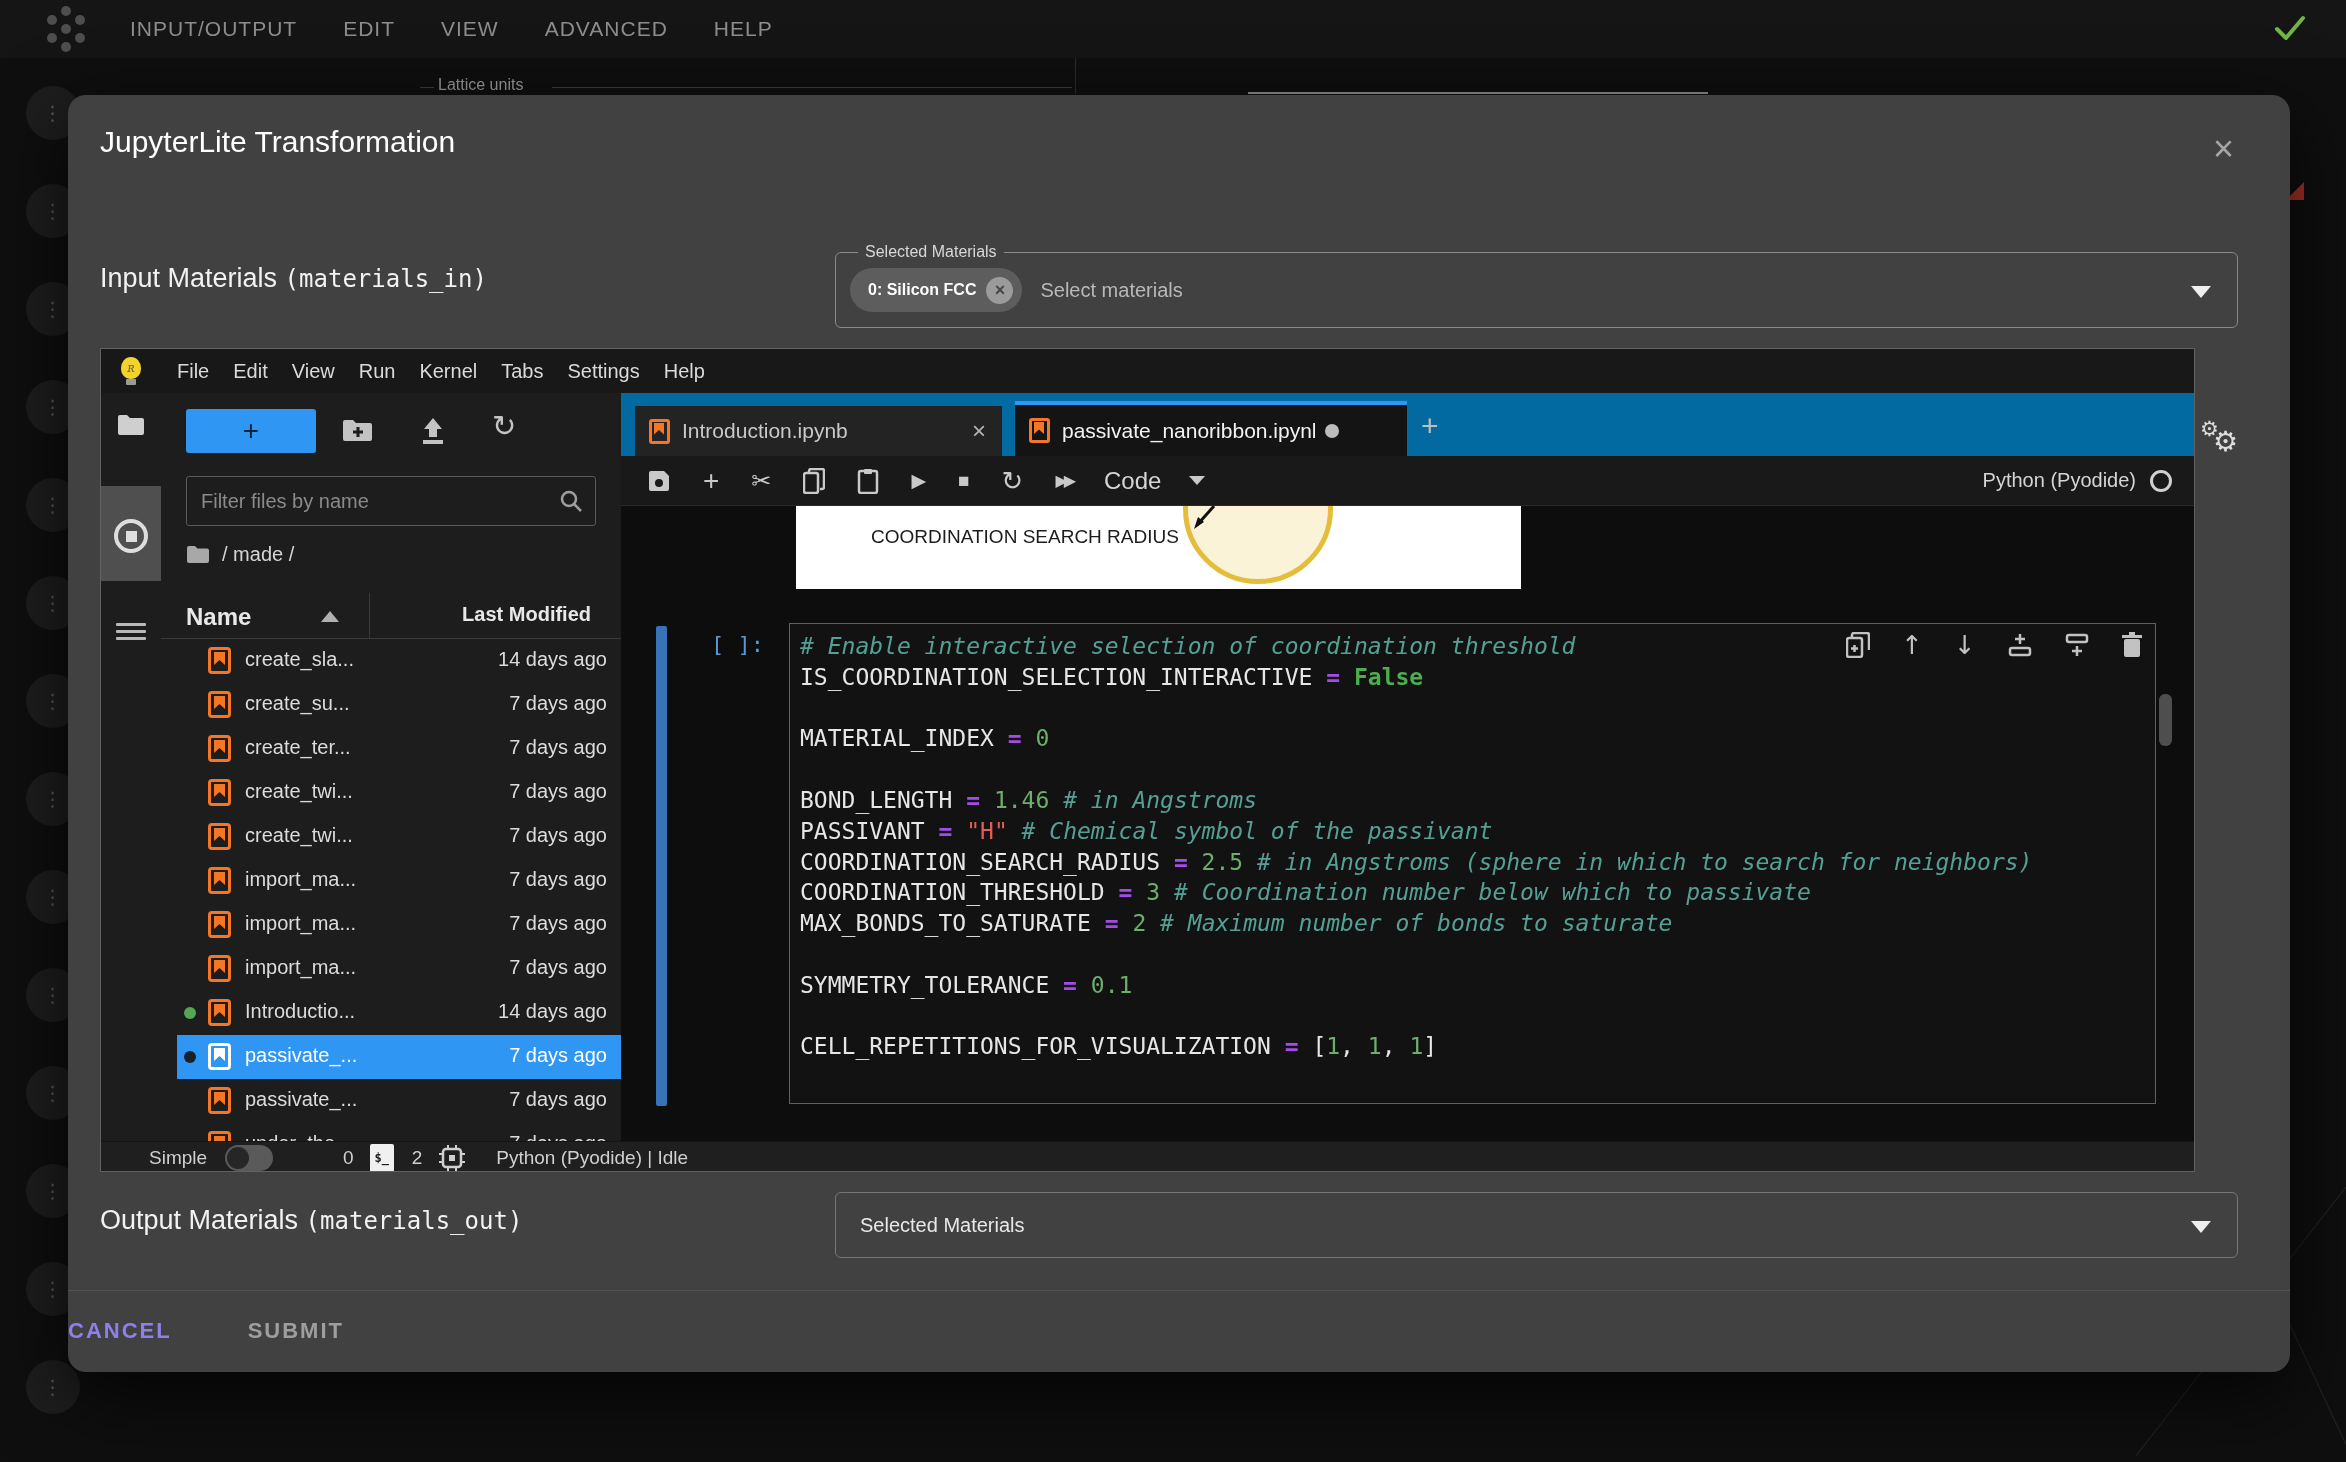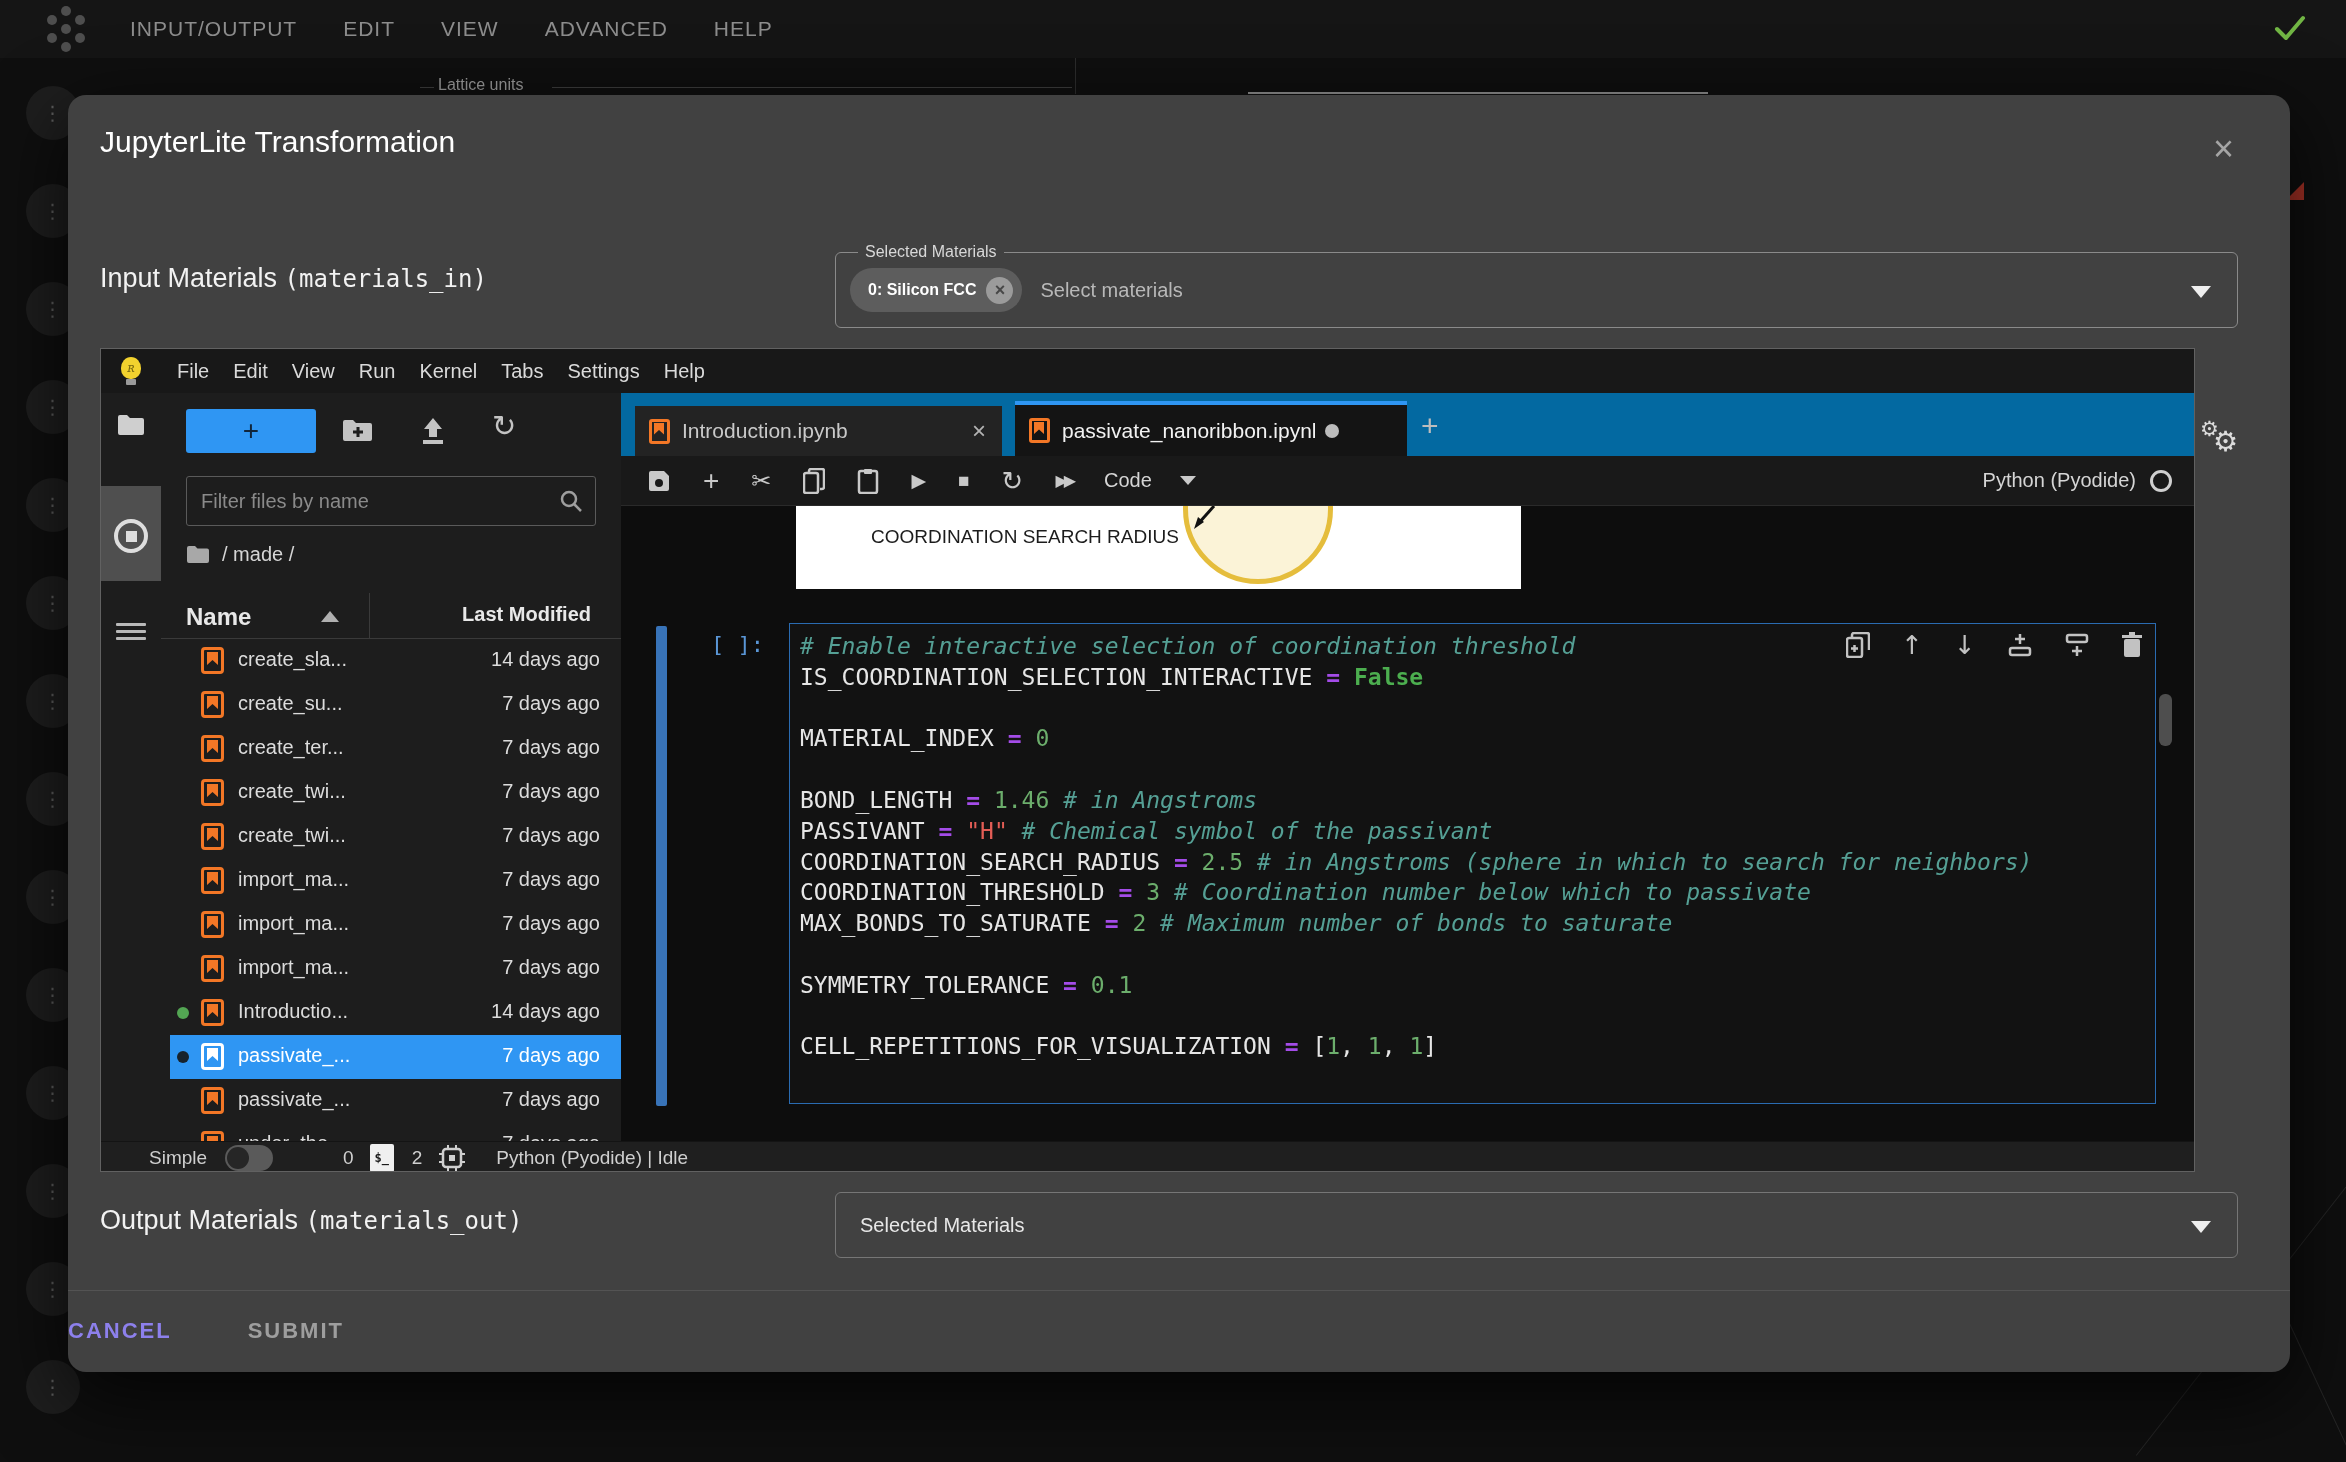--- a/index.html
+++ b/index.html
@@ -100,21 +100,21 @@
   .filter-input::placeholder { color:#8a8a8a; }
   .filter-search { margin-right:12px; }
   .breadcrumb { position:absolute; left:25px; top:150px; display:flex; align-items:center; gap:12px;
                 color:#d5d5d5; font-size:20px; }
   .list-header { position:absolute; left:0; top:200px; width:460px; height:46px; border-bottom:1px solid #3a3a3a; }
   .col-name { position:absolute; left:25px; top:10px; font-size:24px; font-weight:bold; color:#e8e8e8; }
   .sort-asc { position:absolute; left:160px; top:18px; width:0; height:0; border-left:9px solid transparent;
               border-right:9px solid transparent; border-bottom:11px solid #b0b0b0; }
   .col-div { position:absolute; left:208px; top:0; width:1px; height:46px; background:#3a3a3a; }
   .col-mod { position:absolute; right:30px; top:10px; font-size:20px; font-weight:bold; color:#e8e8e8; }
-  .file-rows { position:absolute; left:9px; top:246px; width:460px; }
+  .file-rows { position:absolute; left:16px; top:246px; width:460px; }
   .file-row { position:relative; height:44px; cursor:pointer; }
   .file-row.selected { background:#2f96f3; }
   .file-dot { position:absolute; left:7px; top:16px; width:12px; height:12px; border-radius:50%; }
   .dot-green { background:#53a653; }
   .dot-dark { background:#17222c; }
   .nb-icon { position:absolute; left:31px; top:8px; width:23px; height:27px; border:3px solid #f37726;
              border-radius:4px; }
   .nb-icon:after { content:""; position:absolute; left:3px; top:2px; width:11px; height:13px;
                    background:#f37726; clip-path:polygon(0 0,100% 0,100% 100%,50% 62%,0 100%); }
   .file-row.selected .nb-icon { border-color:#ffffff; }
@@ -139,21 +139,21 @@
   .tab-add { position:absolute; left:800px; top:16px; color:#bdbdbd; font-size:30px; cursor:pointer; }
 
   .nbtoolbar { position:absolute; left:0; top:63px; width:100%; height:50px; background:#191919;
                border-bottom:1px solid #2a2a2a; display:flex; align-items:center; color:#c9c9c9; }
   .tb { margin-left:32px; flex:none; cursor:pointer; display:flex; align-items:center; }
   .tb-save { margin-left:26px; }
   .tb-run { font-size:19px; }
   .tb-stop { font-size:19px; }
   .tb-restart { font-size:26px; font-family:"DejaVu Sans", sans-serif; }
   .tb-ffwd span { font-size:16px; letter-spacing:-4px; }
-  .tb-celltype { font-size:20px; color:#d5d5d5; }
+  .tb-celltype { font-size:24px; color:#d5d5d5; }
   .tb-caret { margin-left:28px; width:0; height:0; border-left:8px solid transparent; border-right:8px solid transparent; border-top:9px solid #c9c9c9; }
   .tb-kernel { margin-left:auto; font-size:20px; color:#d5d5d5; }
   .kernel-circle { margin:0 24px 0 14px; width:22px; height:22px; border:3px solid #d0d0d0; border-radius:50%; flex:none; cursor:pointer;}
 
   .nbcontent { position:absolute; left:0; top:113px; width:100%; height:635px; background:#0d0d0d; overflow:hidden; }
   .outimg { position:absolute; left:175px; top:0; width:725px; height:83px; background:#ffffff; overflow:hidden; }
   .outimg-caption { position:absolute; left:75px; top:20px; font-size:19px; color:#1c1c1c; letter-spacing:0px; font-weight:500;}
   .outimg-circle { position:absolute; left:387px; top:-72px; width:150px; height:150px; border-radius:50%;
                    border:5px solid #e5bd3c; background:#fbf3d7; }
   .outimg-arrow { position:absolute; left:390px; top:0px; }

